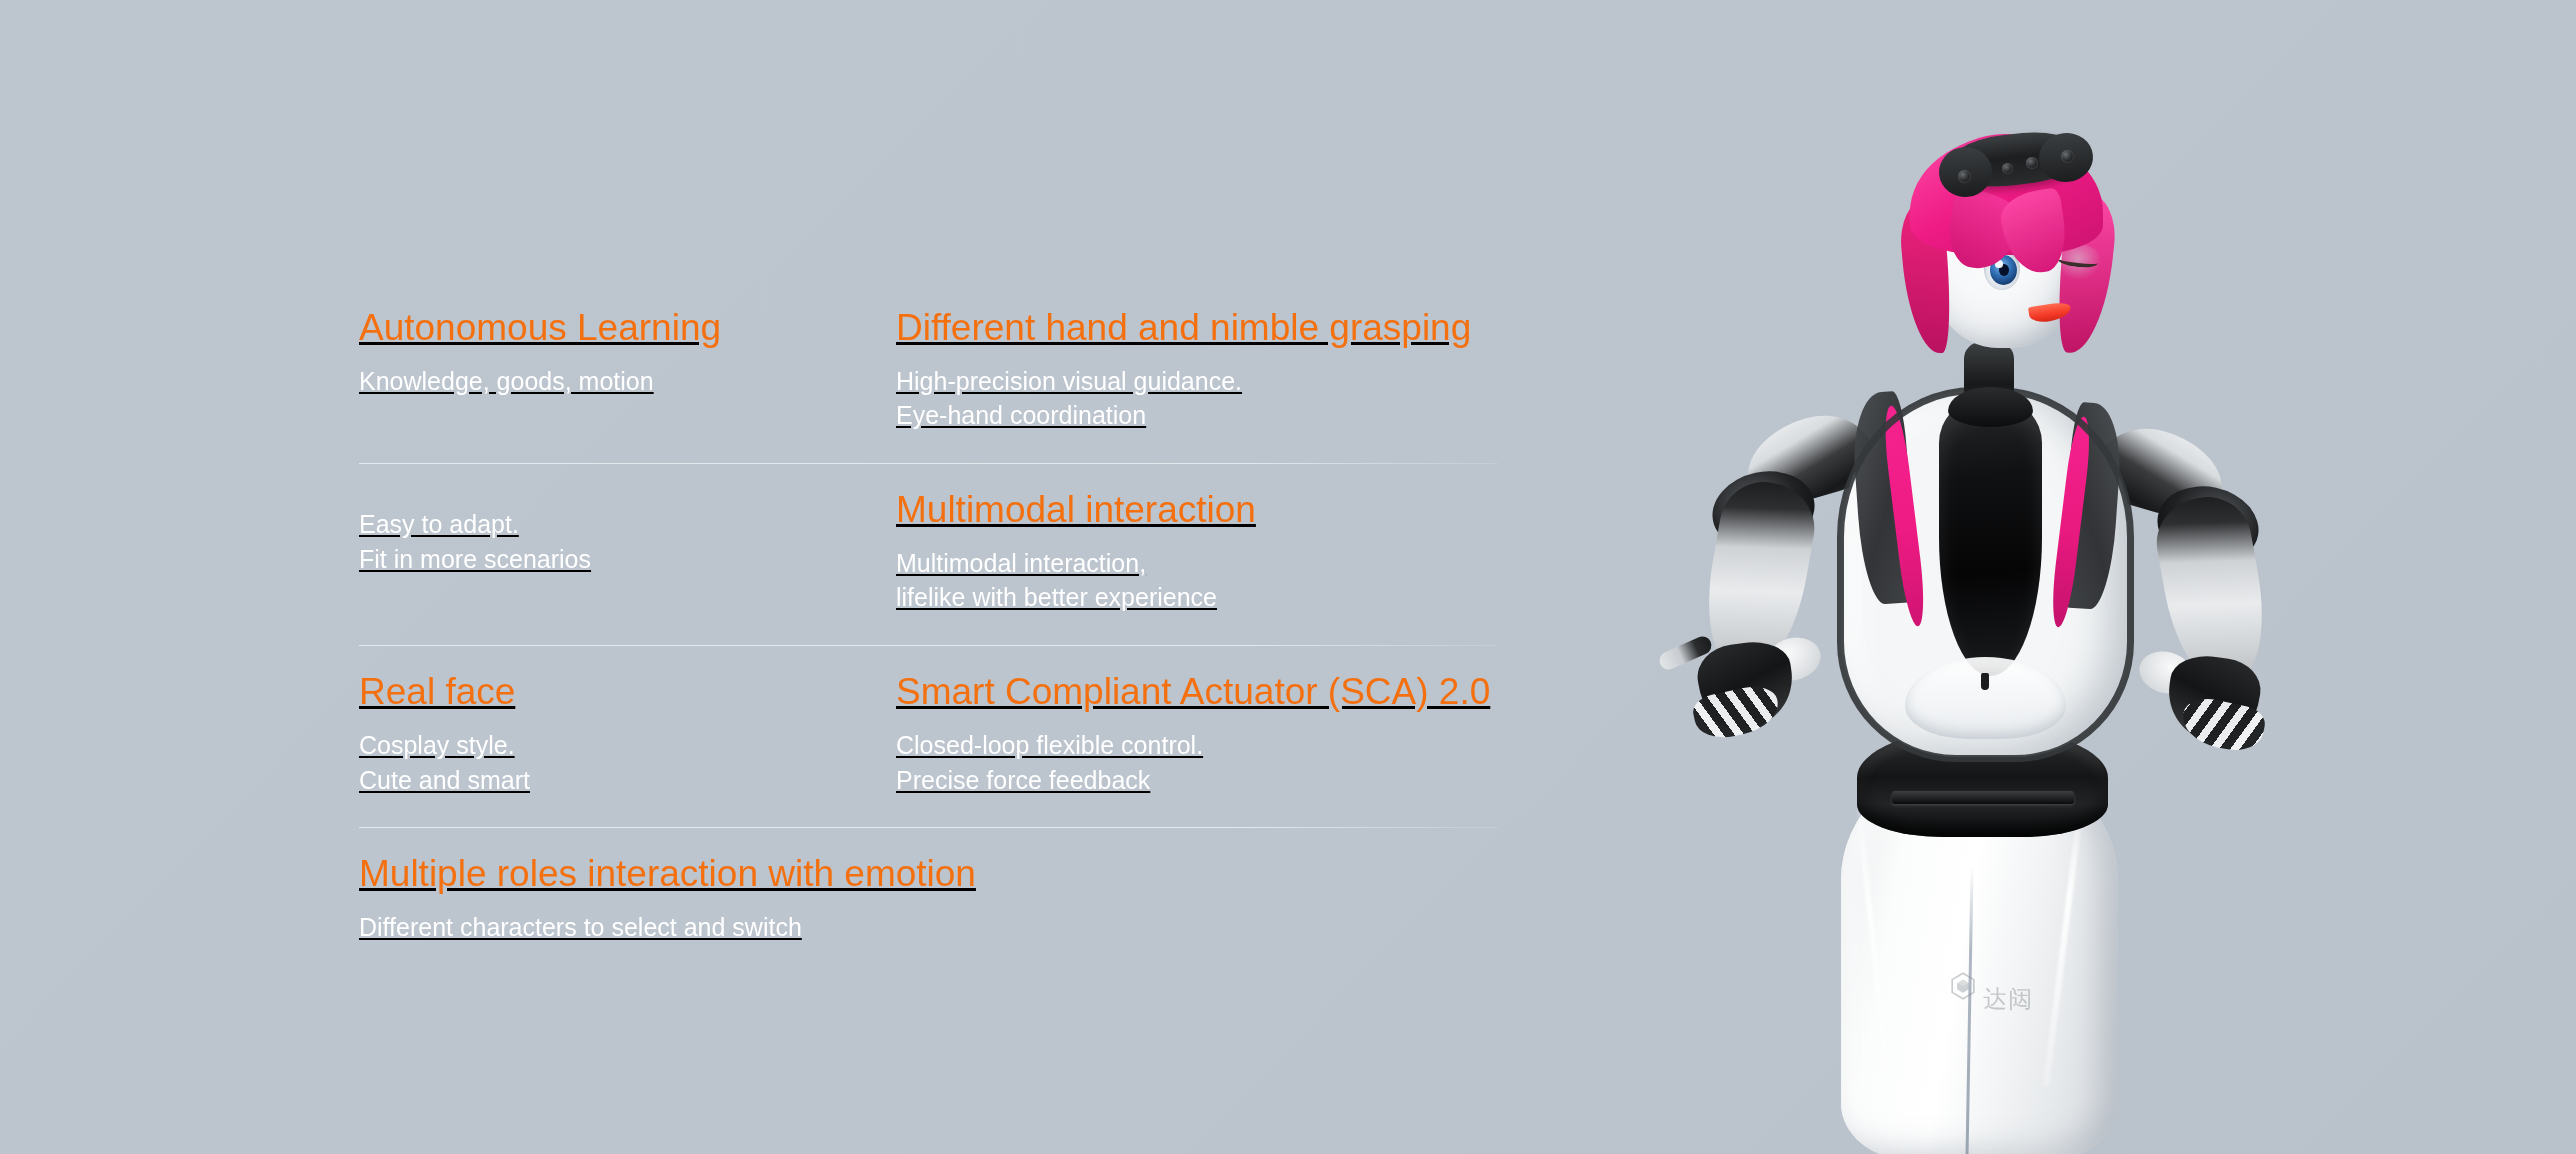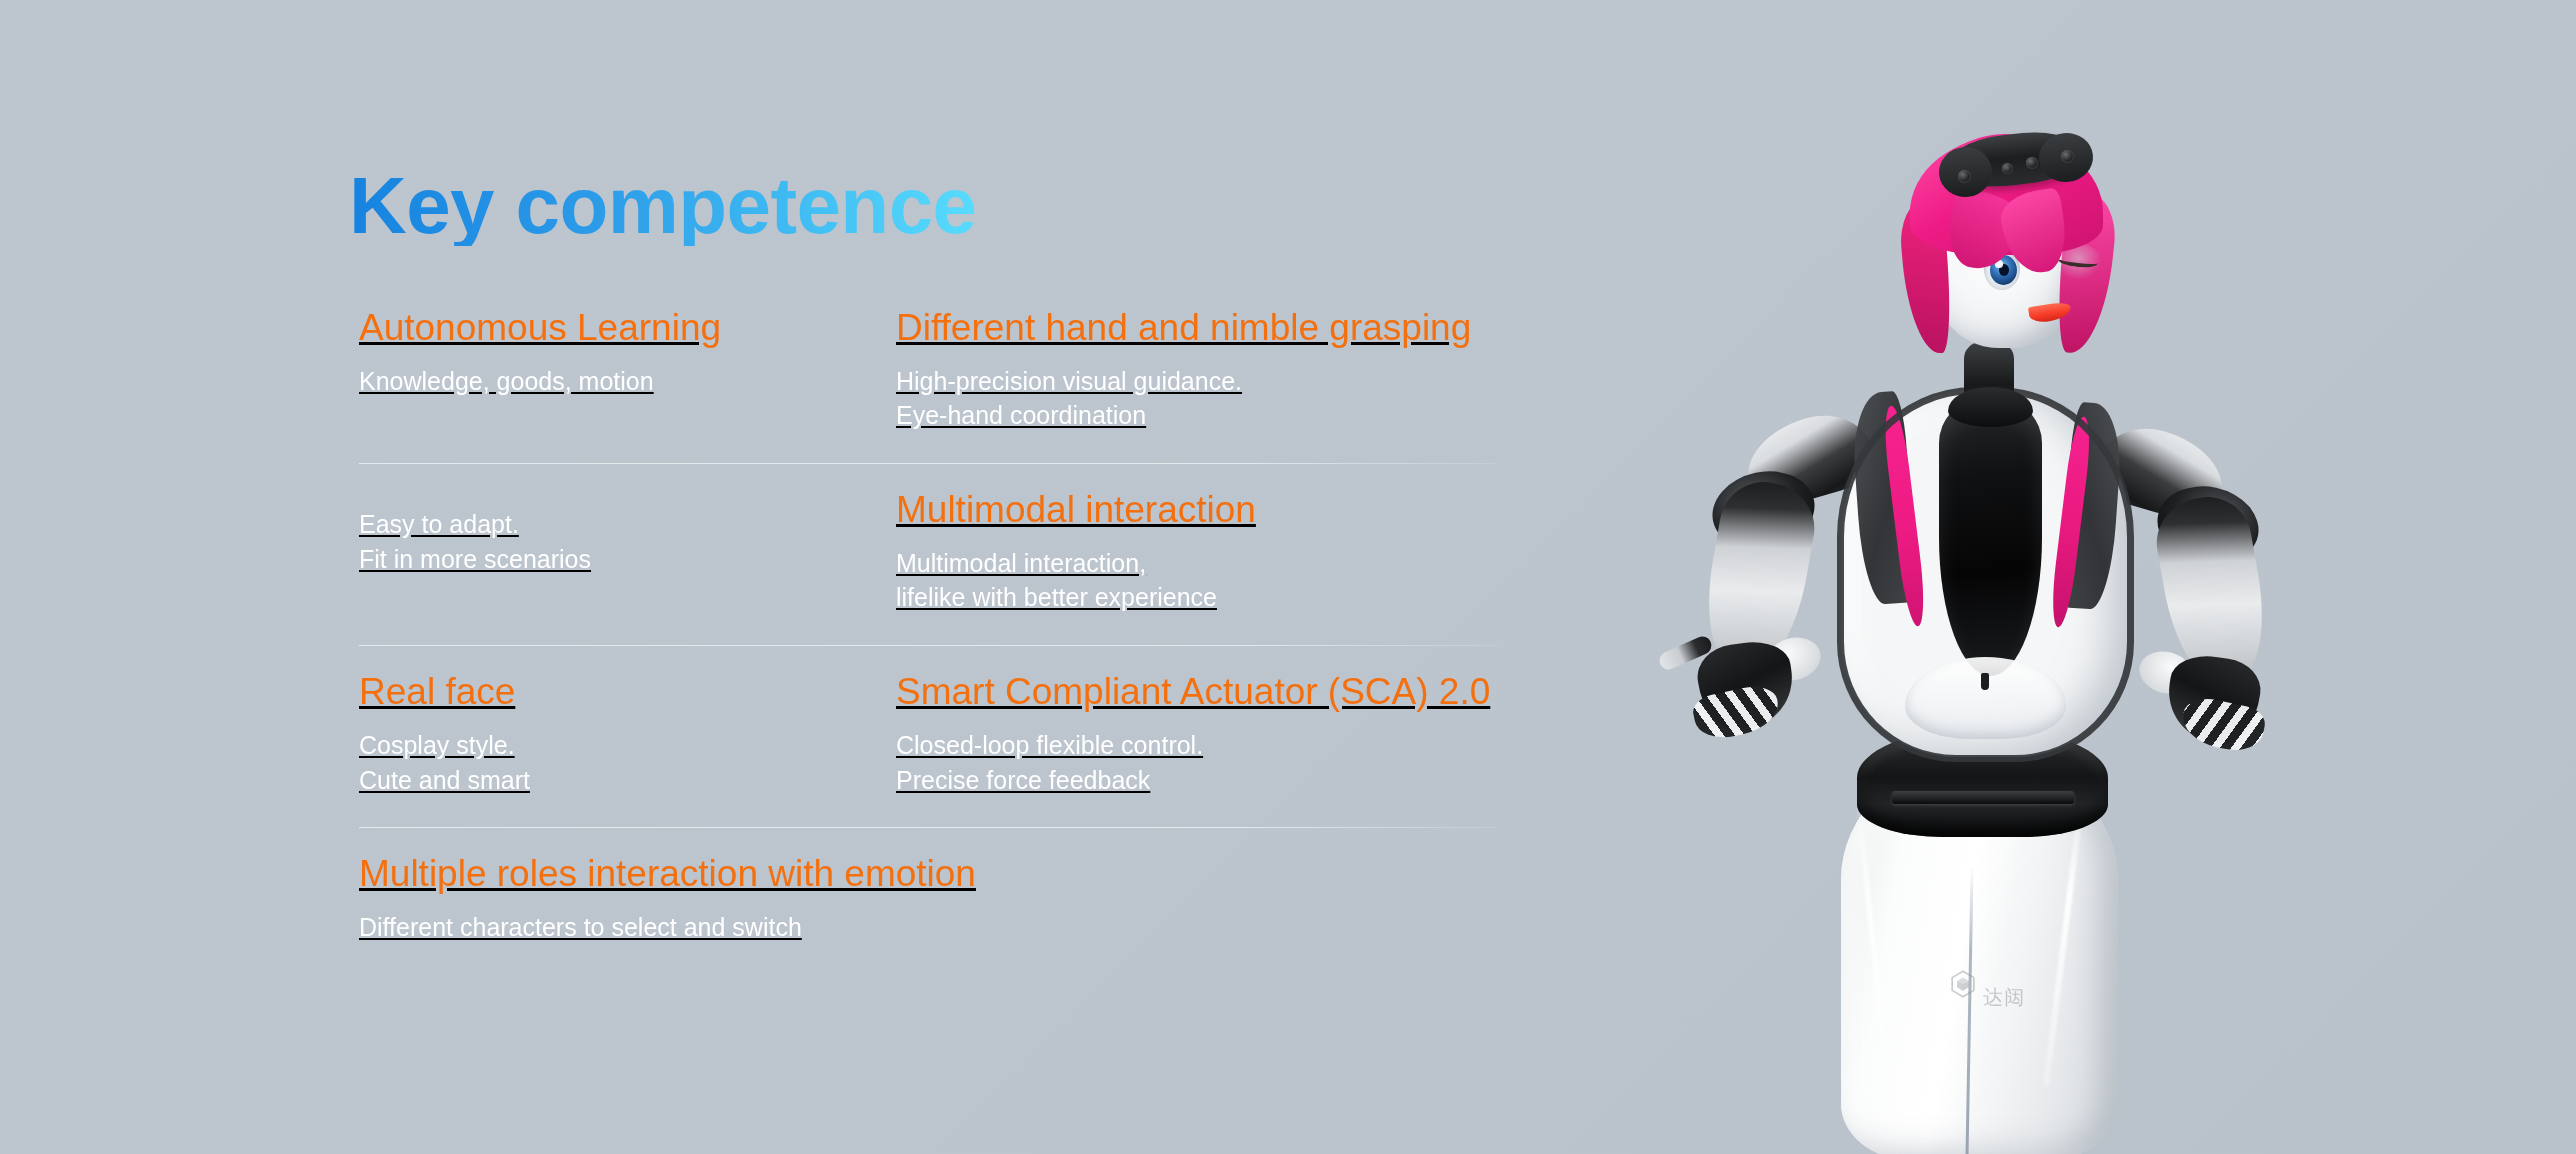--- a/index.html
+++ b/index.html
@@ -335,30 +335,29 @@
     background:radial-gradient(ellipse at 58% 34%,#fafbfb,#d9dcdf 70%,#c1c5c9);
     border-radius:50%;transform:rotate(14deg);
   }
 
   
   .logo{
     left:444px;top:922px;display:flex;align-items:center;gap:7px;opacity:.46;
   }
   .logo svg{display:block;}
   .logo-cn{
-    font-size:20px;color:#8b9095;letter-spacing:1.3px;
+    font-size:24px;color:#8b9095;letter-spacing:1.3px;
     font-family:"DejaVu Sans", sans-serif;line-height:1;margin-top:26px;
   }
 </style>
 </head>
 <body>
 
 <div id="slide">
 
-  <div id="title">Key competence</div>
 
   <div id="grid">
 
     <div class="row">
       <div class="cols">
         <div class="col">
           <div class="f-head">Autonomous Learning</div>
           <div class="f-body">Knowledge, goods, motion</div>
         </div>
         <div class="col">

